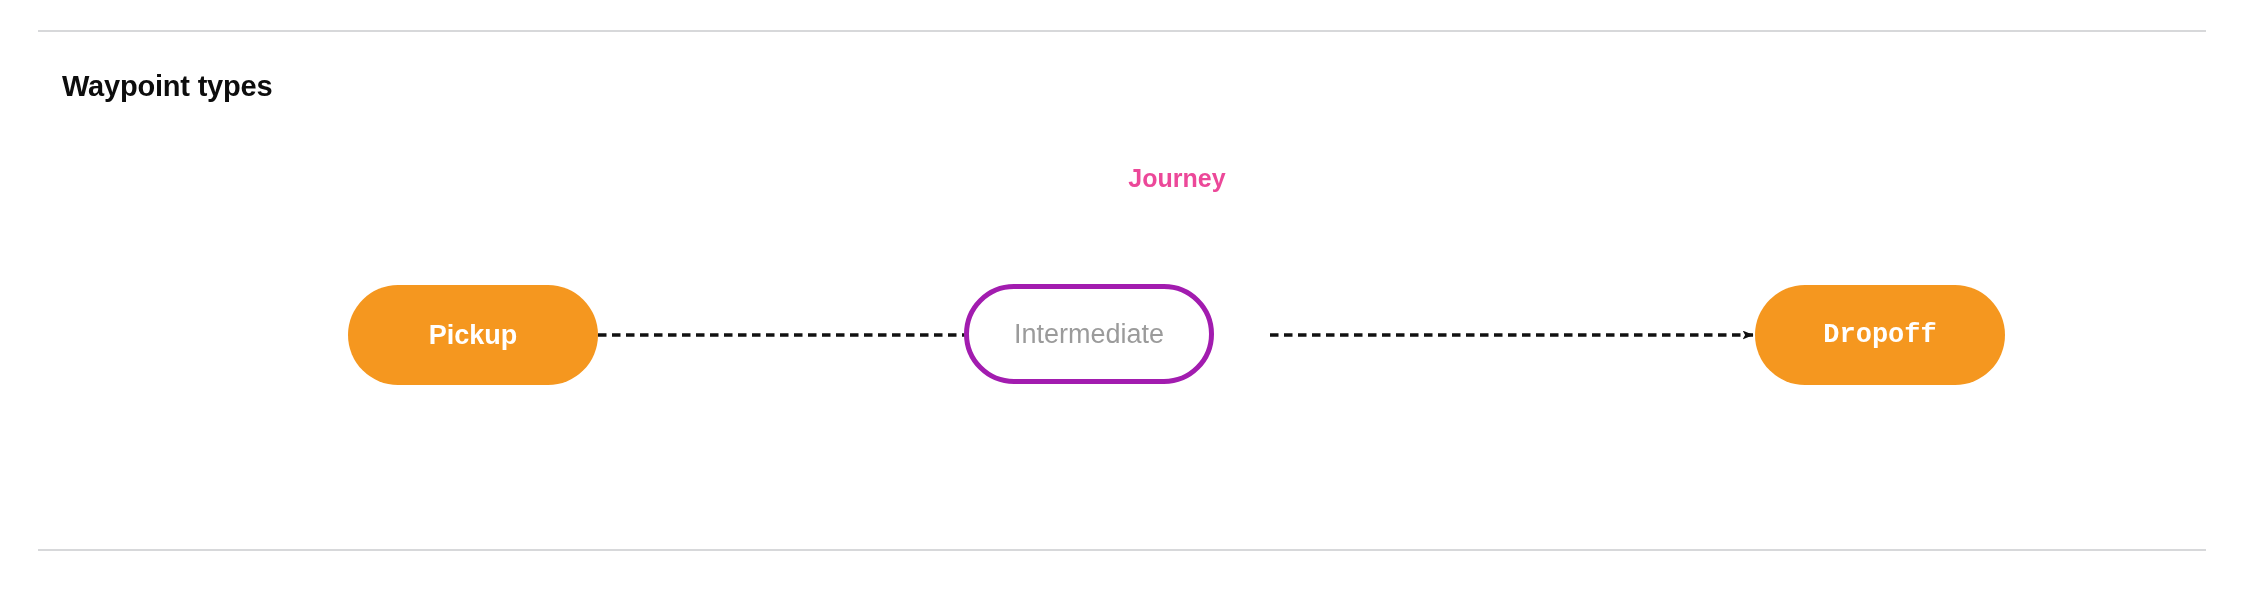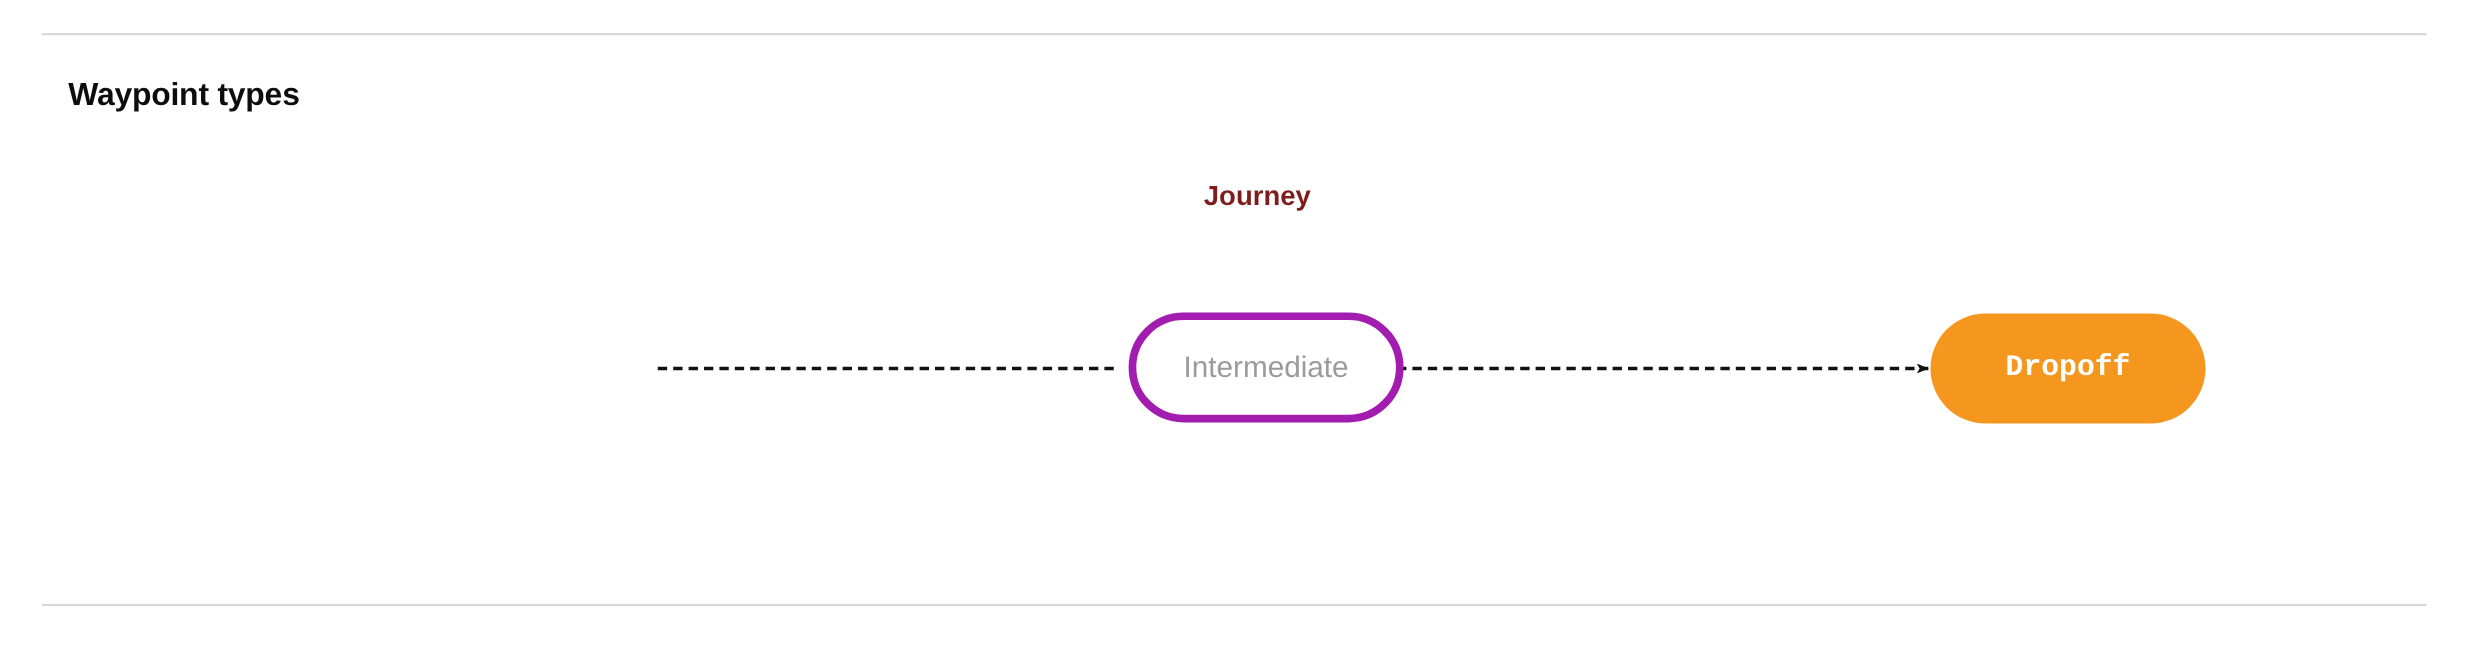--- a/index.html
+++ b/index.html
@@ -42,27 +42,27 @@
   .diagram {
     position: absolute;
     left: 0;
     top: 0;
     width: 2245px;
     height: 592px;
   }
 
   .journey-label {
     position: absolute;
-    left: 1018px;
+    left: 1052px;
     width: 250px;
     top: 164px;
     text-align: center;
     font-size: 25px;
     font-weight: bold;
-    color: #7f1d1d;
+    color: #ec4899;
     white-space: nowrap;
   }
 
   .node {
     position: absolute;
     height: 100px;
     width: 250px;
     border-radius: 50px;
     box-sizing: border-box;
     display: flex;
@@ -80,24 +80,24 @@
   }
   .node.dropoff {
     left: 1755px;
     top: 285px;
     background: #f5971f;
     color: #ffffff;
     font-weight: bold;
     font-family: Liberation Mono, monospace;
   }
   .node.intermediate {
-    left: 1026px;
+    left: 964px;
     top: 284px;
     background: #ffffff;
-    border: 7px solid #a21caf;
+    border: 5px solid #a21caf;
     color: #9b9b9b;
     font-weight: normal;
   }
 
   .edges {
     position: absolute;
     left: 0;
     top: 0;
     width: 2245px;
     height: 592px;
@@ -120,20 +120,23 @@
     <svg class="edges" viewBox="0 0 2245 592" width="2245" height="592" xmlns="http://www.w3.org/2000/svg">
       <defs>
         <marker id="arrowhead" markerWidth="11" markerHeight="9" refX="10.5" refY="4.5" orient="auto" markerUnits="userSpaceOnUse">
           <path d="M0,0 L11,4.5 L0,9 L2.6,4.5 Z" fill="#111111"></path>
         </marker>
       </defs>
       <line x1="598" y1="335" x2="1016" y2="335" stroke="#111111" stroke-width="3.4" stroke-dasharray="8.5 5.5" stroke-linecap="butt"></line>
       <line x1="1270" y1="335" x2="1753" y2="335" stroke="#111111" stroke-width="3.4" stroke-dasharray="8.5 5.5" stroke-linecap="butt" marker-end="url(#arrowhead)"></line>
     </svg>
 
+    <div class="node pickup">
+      <span>Pickup</span>
+    </div>
 
     <div class="node intermediate">
       <span>Intermediate</span>
     </div>
 
     <div class="node dropoff">
       <span>Dropoff</span>
     </div>
 
   </div>

